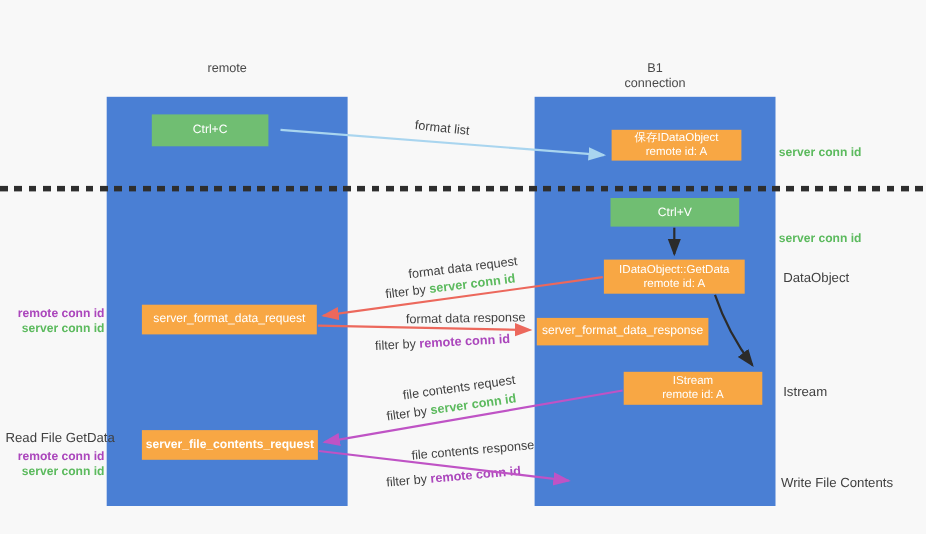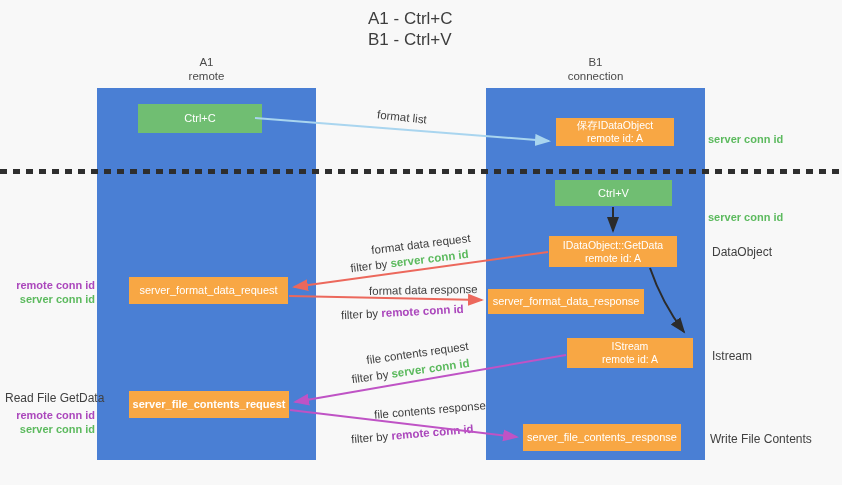--- a/index.html
+++ b/index.html
@@ -26,40 +26,35 @@
   .b { font-weight:bold; font-size:11px; }
   .ralign { width:95px; text-align:right; }
 
   svg.arrows { position:absolute; left:0; top:0; width:842px; height:485px; pointer-events:none; }
 </style>
 </head>
 <body>
 
 <div class="canvas">
 
-  <div class="title">
-    <div>A1 - Ctrl+C</div>
-    <div>B1 - Ctrl+V</div>
-  </div>
 
   <div class="lane-header" style="left:97px;">
-    <div>A1</div>
     <div>remote</div>
   </div>
   <div class="lane-header" style="left:486px;">
     <div>B1</div>
     <div>connection</div>
   </div>
 
   <div class="lane" style="left:97px;"></div>
   <div class="lane" style="left:486px;"></div>
 
   <div class="dotted-rule"></div>
 
-  <div class="box green-box" style="left:138px;top:104px;width:124px;height:29px;">
+  <div class="box green-box" style="left:138px;top:104px;width:106px;height:29px;">
     <span>Ctrl+C</span>
   </div>
 
   <div class="box orange" style="left:556px;top:118px;width:118px;height:28px;font-size:10.5px;">
     <span>保存IDataObject</span>
     <span>remote id: A</span>
   </div>
 
   <div class="box green-box" style="left:555px;top:180px;width:117px;height:26px;">
     <span>Ctrl+V</span>
@@ -80,23 +75,20 @@
 
   <div class="box orange" style="left:567px;top:338px;width:126px;height:30px;font-size:10.5px;">
     <span>IStream</span>
     <span>remote id: A</span>
   </div>
 
   <div class="box orange" style="left:129px;top:391px;width:160px;height:27px;font-weight:bold;">
     <span>server_file_contents_request</span>
   </div>
 
-  <div class="box orange" style="left:523px;top:424px;width:158px;height:27px;">
-    <span>server_file_contents_response</span>
-  </div>
 
   <span class="lbl" style="left:377px;top:111px;transform:rotate(6deg);">format list</span>
 
   <span class="lbl" style="left:371px;top:238px;transform:rotate(-7deg);">format data request</span>
   <span class="lbl" style="left:350px;top:255px;transform:rotate(-7deg);"><span>filter by</span> <span class="gtxt">server conn id</span></span>
 
   <span class="lbl" style="left:369px;top:284px;transform:rotate(-1deg);">format data response</span>
   <span class="lbl" style="left:341px;top:306px;transform:rotate(-3deg);"><span>filter by</span> <span class="ptxt">remote conn id</span></span>
 
   <span class="lbl" style="left:366px;top:347px;transform:rotate(-8deg);">file contents request</span>

